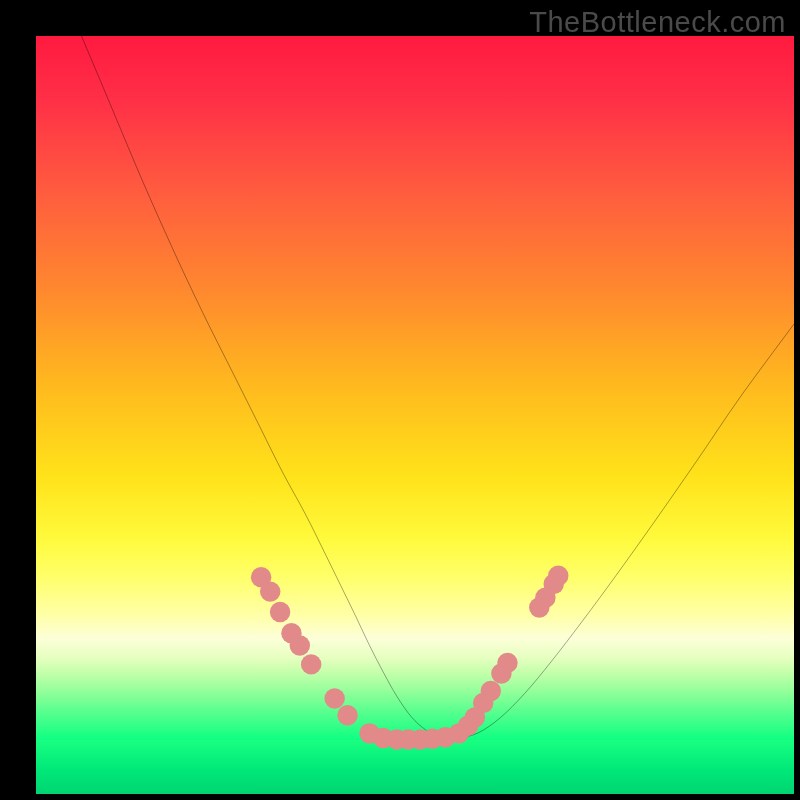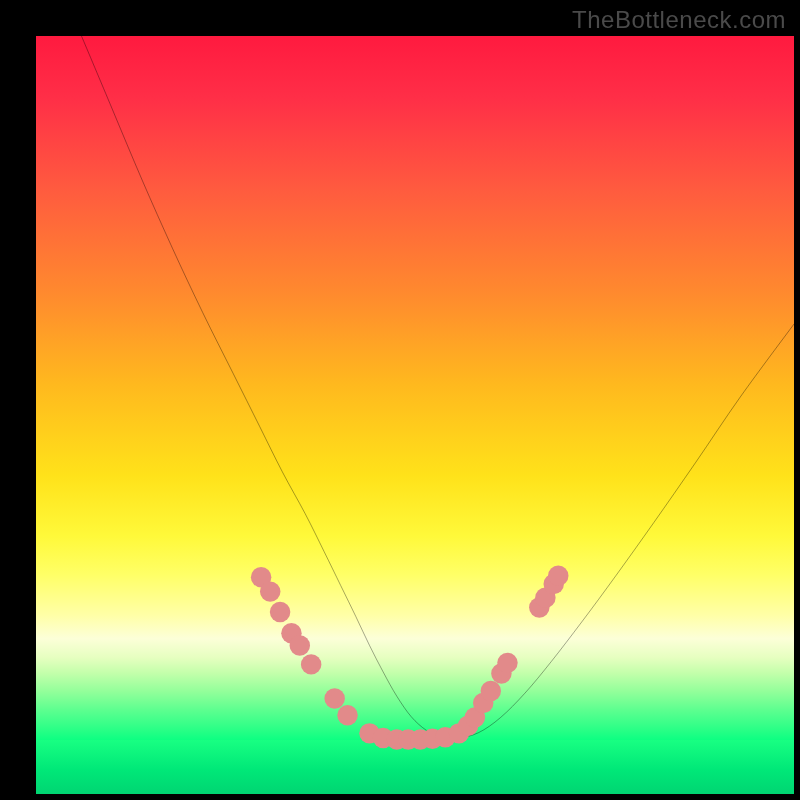--- a/index.html
+++ b/index.html
@@ -15,21 +15,21 @@
     position: relative;
     width: 800px;
     height: 800px;
     background: #000;
   }
   .watermark {
     position: absolute;
     top: 6px;
     right: 14px;
     color: #4a4a4a;
-    font-size: 24px;
+    font-size: 29px;
     font-weight: 400;
     letter-spacing: 0.5px;
     z-index: 10;
   }
   .plot {
     position: absolute;
     left: 36px;
     top: 36px;
     width: 758px;
     height: 758px;

